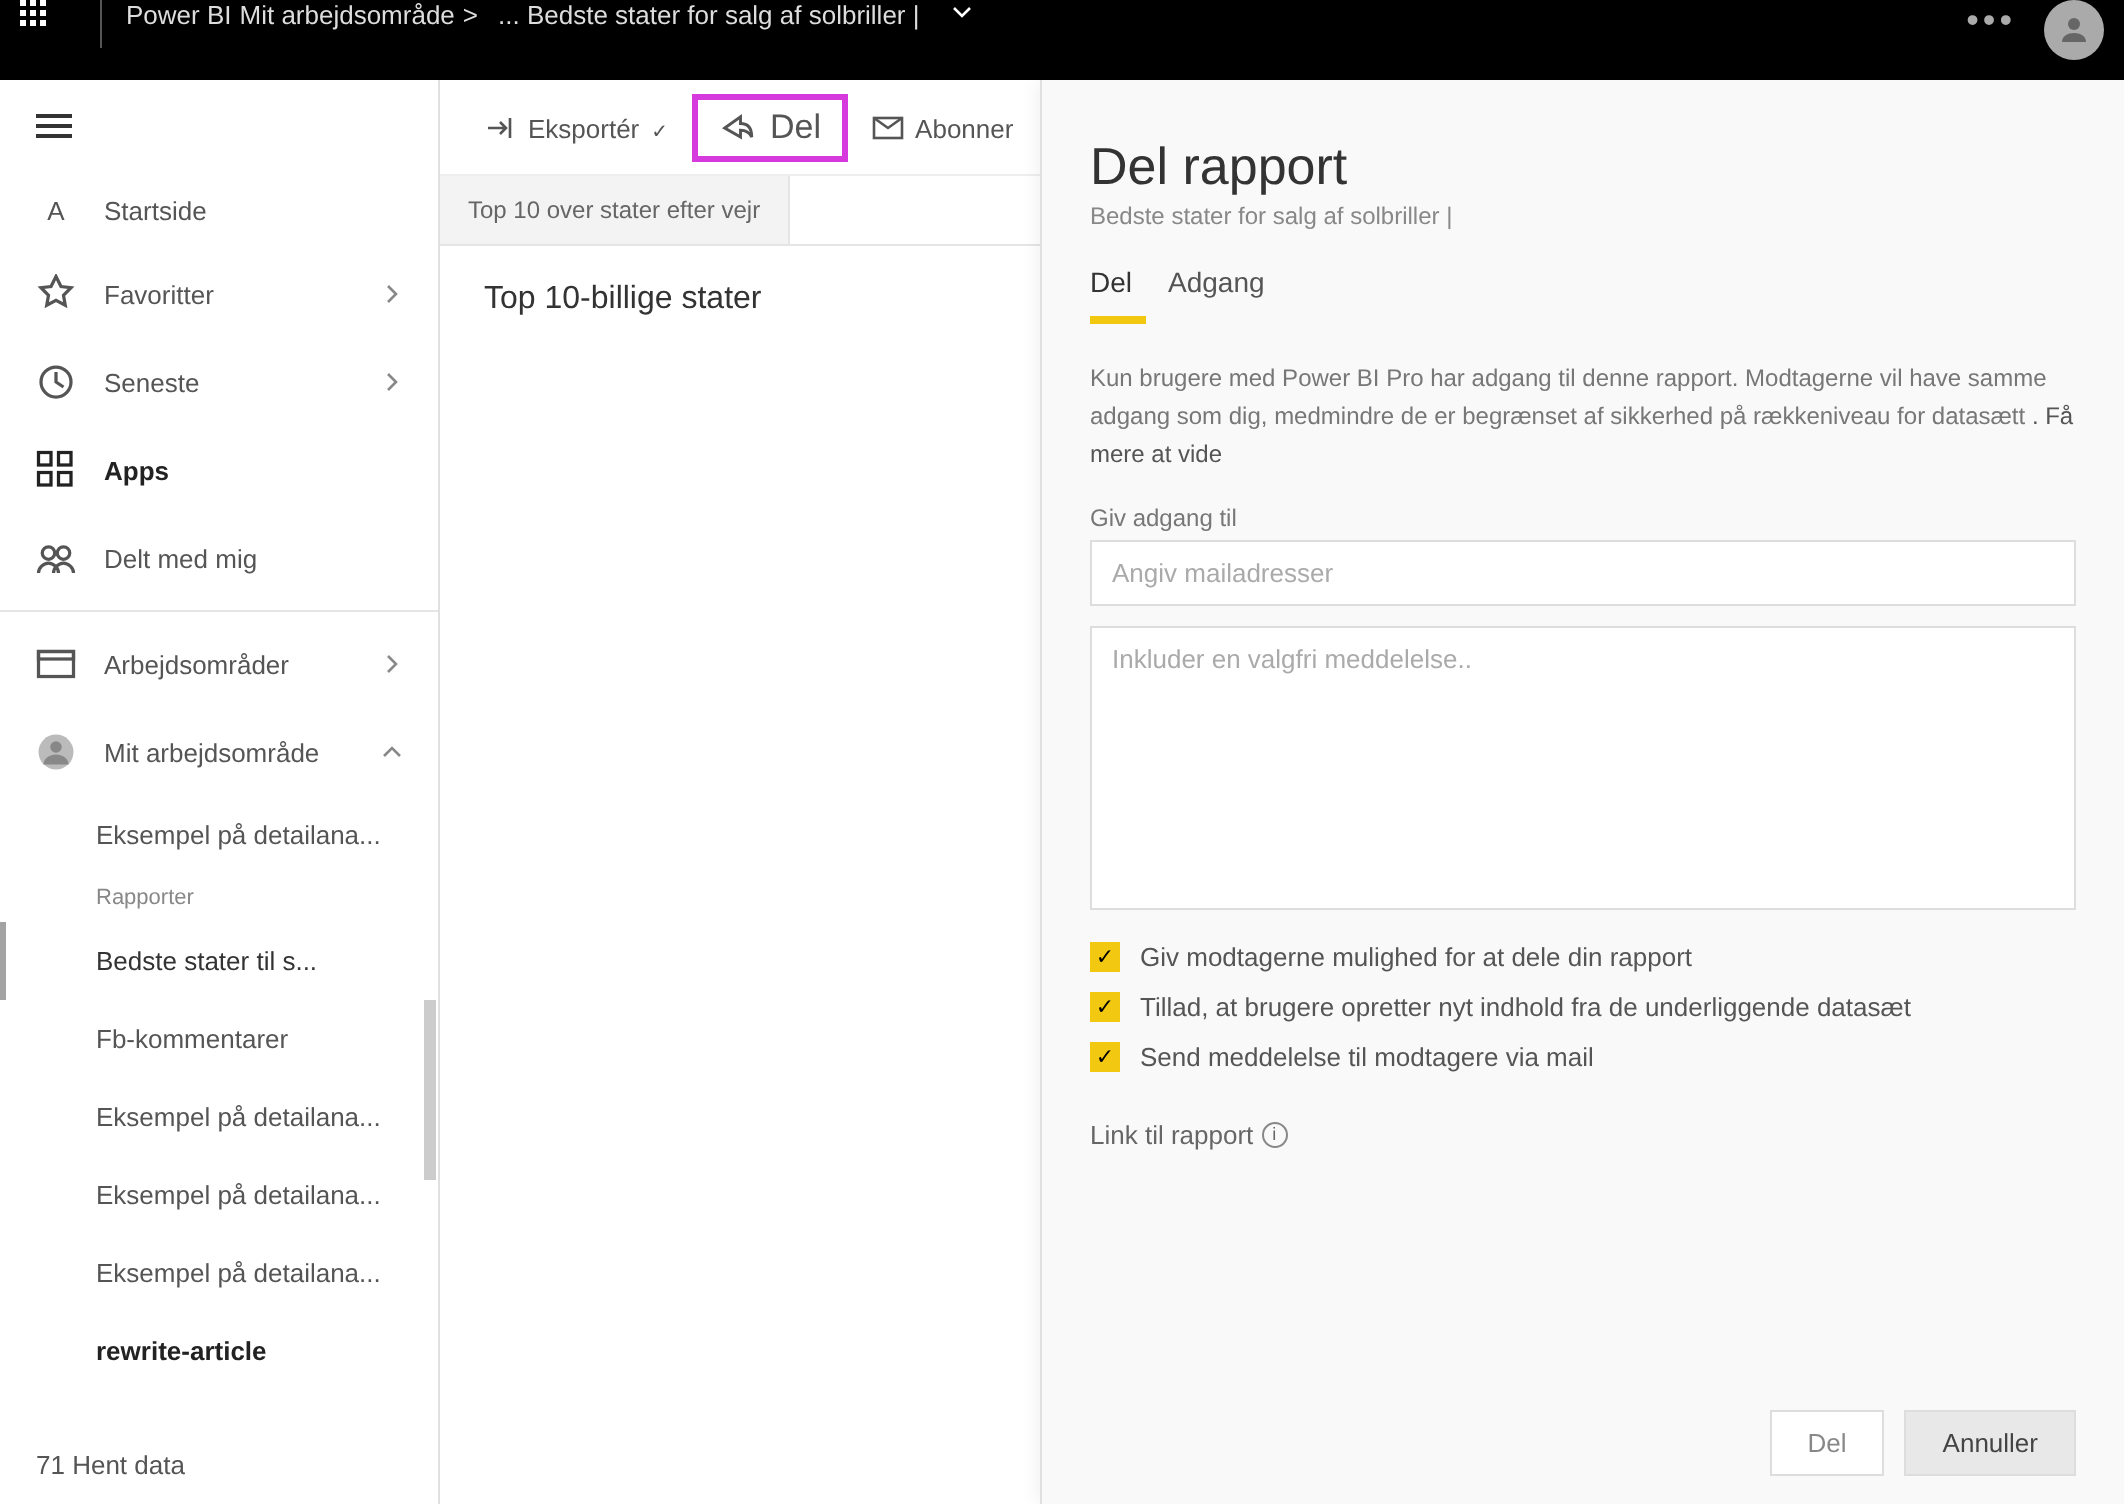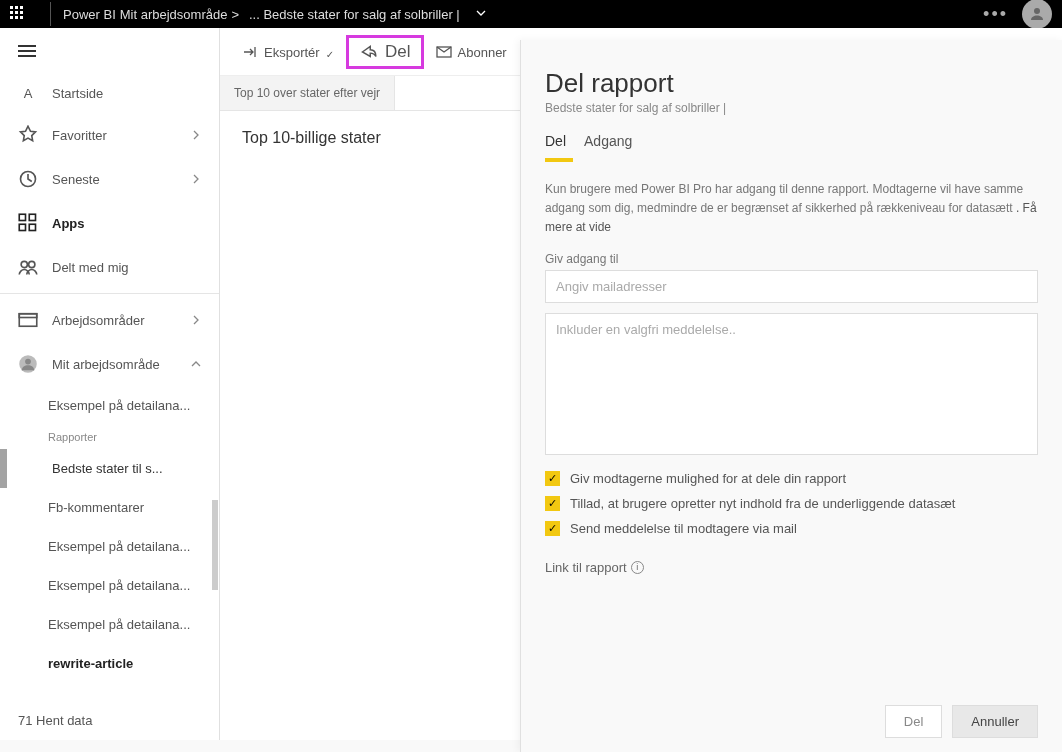--- a/index.html
+++ b/index.html
@@ -1,19 +1,19 @@
 <!DOCTYPE html>
 <html><head>
 <meta charset="utf-8">
 <style>
 * { box-sizing: border-box; margin: 0; padding: 0; }
 body { font-family: "Segoe UI", Arial, sans-serif; font-size: 13px; color: #333; background: #f9f9f9; width: 1062px; height: 752px; overflow: hidden; position: relative; }
 
 
-.header { background: #000; color: #fff; height: 28px; display: flex; align-items: center; padding: 0 10px; position: relative; }
+.header { background: #000; color: #fff; height: 40px; display: flex; align-items: flex-start; padding: 0 10px; position: relative; }
 .waffle { width: 16px; height: 16px; display: grid; grid-template-columns: repeat(3,3px); grid-template-rows: repeat(3,3px); gap: 2px; margin-right: 12px; }
 .waffle span { background: #fff; }
 .header-divider { width: 1px; height: 24px; background: #555; margin: 0 12px; }
 .header-text { font-size: 13px; color: #ddd; }
 .header-chevron { margin-left: 15px; }
 .header-dots { margin-left: auto; margin-right: 14px; color: #aaa; font-size: 18px; letter-spacing: 2px; }
 .avatar { width: 30px; height: 30px; background: #aaa; border-radius: 50%; display: flex; align-items: center; justify-content: center; }
 .avatar svg { width: 18px; height: 18px; fill: #666; }
 
 .container { display: flex; height: calc(100% - 40px); }
@@ -22,21 +22,21 @@
 .sidebar { width: 220px; background: #fff; border-right: 1px solid #e0e0e0; display: flex; flex-direction: column; }
 .hamburger { padding: 14px 18px; }
 .hamburger div { width: 18px; height: 2px; background: #333; margin: 3px 0; }
 .sidebar-item { display: flex; align-items: center; padding: 12px 18px; color: #555; cursor: pointer; }
 .sidebar-item.bold { font-weight: 600; color: #222; }
 .sidebar-item .icon { width: 20px; margin-right: 14px; display: flex; justify-content: center; }
 .sidebar-item .chev { margin-left: auto; color: #888; }
 .sidebar-sep { height: 1px; background: #e5e5e5; margin: 4px 0; }
 .workspace-sub { padding: 12px 18px 12px 48px; font-size: 13px; color: #555; cursor: pointer; white-space: nowrap; overflow: hidden; text-overflow: ellipsis; }
 .workspace-sub.small { font-size: 11px; color: #888; padding-top: 6px; padding-bottom: 6px; }
-.workspace-sub.active { border-left: 7px solid #a3a3a3; padding-left: 45px; font-weight: 400; color: #333; background: #fff; }
+.workspace-sub.active { border-left: 3px solid #a3a3a3; padding-left: 45px; font-weight: 400; color: #333; background: #fff; }
 .workspace-sub.bold { font-weight: 600; color: #222; }
 .sidebar-scroll { position: absolute; left: 212px; top: 500px; width: 6px; height: 90px; background: #ccc; }
 .getdata { padding: 12px 18px; color: #555; font-size: 13px; margin-top: auto; }
 
 
 .main { flex: 1; display: flex; flex-direction: column; background: #fff; position: relative; }
 .toolbar { height: 48px; display: flex; align-items: center; padding: 0 12px; gap: 2px; border-bottom: 1px solid #eee; }
 .toolbar-btn { display: flex; align-items: flex-end; gap: 6px; padding: 6px 10px; color: #555; font-size: 13px; cursor: pointer; }
 .toolbar-btn svg { width: 16px; height: 16px; }
 .del-highlight { border: 3px solid #d63adf; padding: 4px 10px; font-size: 17px; color: #555; display: flex; align-items: center; gap: 8px; }

